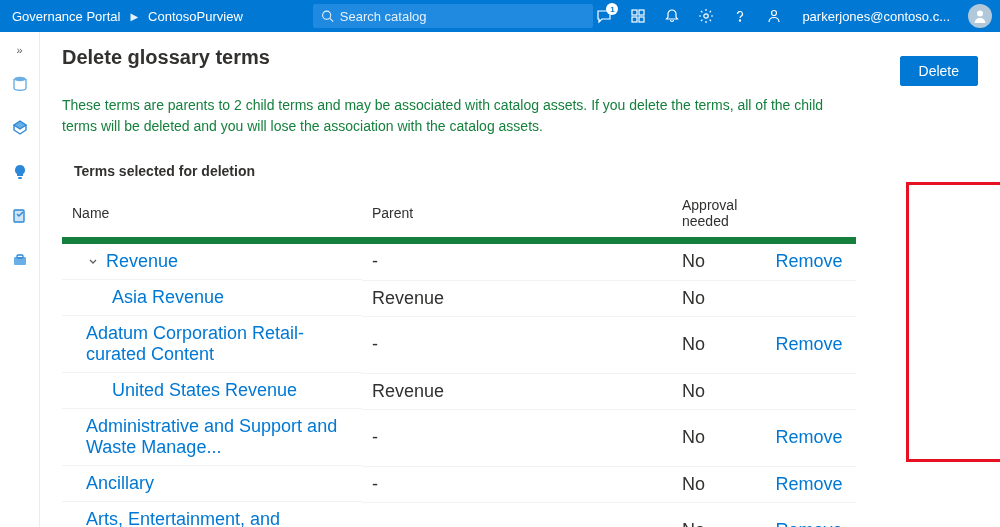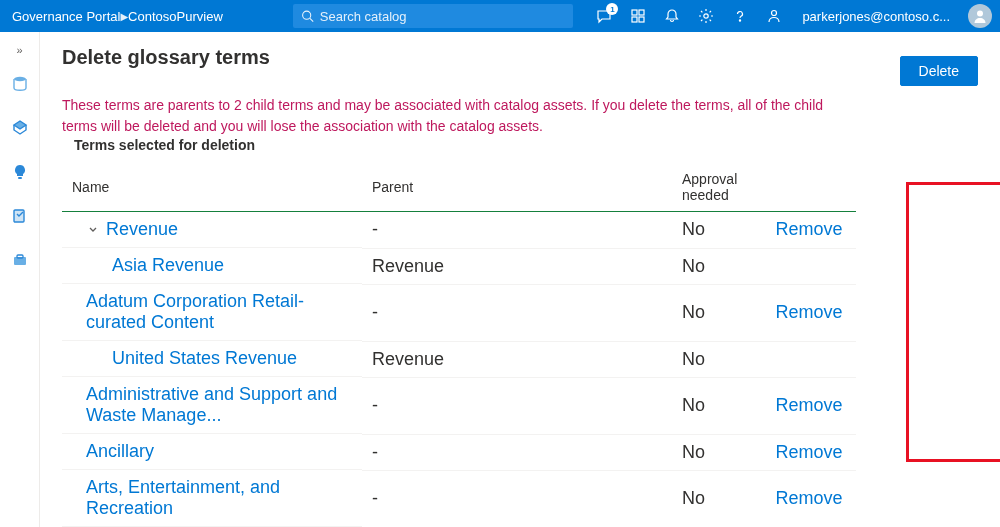--- a/index.html
+++ b/index.html
@@ -15,21 +15,21 @@
   }
   .topbar {
     height: 32px;
     background: #0078d4;
     color: #fff;
     display: flex;
     align-items: center;
     padding: 0 8px 0 12px;
     font-size: 13px;
   }
-  .topbar .brand { font-weight: 400; display:flex; align-items:center; }
+  .topbar .brand { font-weight: 400; display:flex; align-items:center; gap:10px; }
   .topbar .brand .sep { font-size:10px; opacity:0.9; }
   .topbar .search {
     margin-left: 70px;
     width: 280px;
     height: 24px;
     background: #1f8ae0;
     display: flex;
     align-items: center;
     padding: 0 8px;
     border-radius: 2px;
@@ -56,24 +56,24 @@
     width: 40px;
     border-right: 1px solid #edebe9;
     display:flex; flex-direction:column; align-items:center;
     padding-top:6px;
   }
   .leftnav .expand { width:100%; text-align:center; padding:6px 0; cursor:pointer; color:#605e5c; font-size:11px; }
   .leftnav .nav-icon { width:24px; height:24px; display:flex; align-items:center; justify-content:center; margin:10px 0; cursor:pointer; }
   .main { flex:1; padding: 14px 0 0 0; position:relative; display:flex; flex-direction:row; }
   .content { padding: 0 22px; flex:1; overflow:auto; }
   h1 { font-size:20px; font-weight:600; margin-bottom:26px; }
-  .desc { font-size:14px; color:#be185d; line-height:1.5; max-width:880px; }
+  .desc { font-size:14px; color:#15803d; line-height:1.5; margin-bottom:26px; max-width:880px; }
   .section-label { font-size:14px; font-weight:600; margin-bottom:10px; padding-left:12px; }
   table { width:100%; border-collapse:collapse; }
-  th { text-align:left; font-weight:400; font-size:14px; padding:8px 10px; border-bottom:1px solid #15803d; color:#323130; }
+  th { text-align:left; font-weight:400; font-size:14px; padding:8px 10px; border-bottom:7px solid #15803d; color:#323130; }
   td { padding:7px 10px; border-bottom:1px solid #f3f2f1; font-size:18px; vertical-align:middle; }
   td.name-cell { display:flex; align-items:center; }
   .chev { width:14px; height:14px; margin-right:6px; display:inline-flex; align-items:center; justify-content:center; }
   a.term-link, a.remove-link { color:#0078d4; text-decoration:none; cursor:pointer; }
   .indent-1 { padding-left:14px; }
   .indent-2 { padding-left:40px; }
   .highlight-box {
     position:absolute;
     border:3px solid #e81123;
     pointer-events:none;

